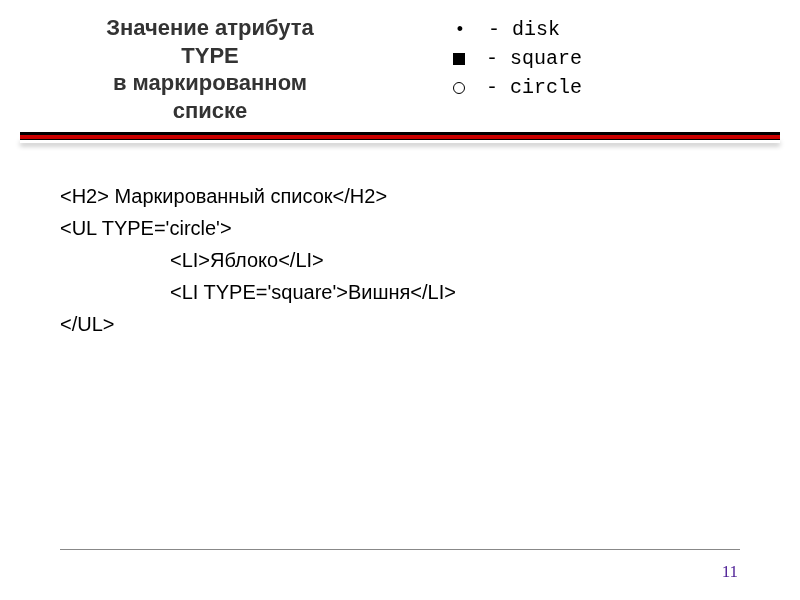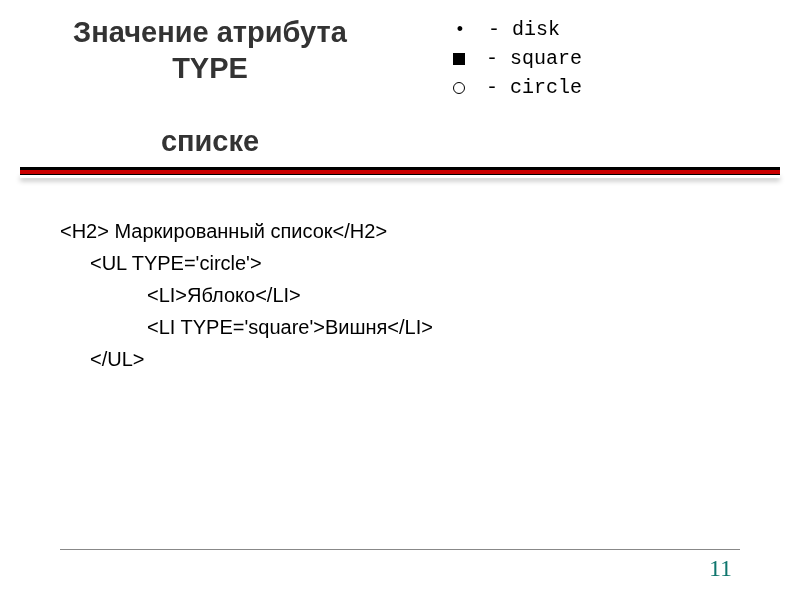--- a/index.html
+++ b/index.html
@@ -19,21 +19,21 @@
     .header-area {
       display: flex;
       align-items: flex-start;
       padding: 14px 20px 0 20px;
     }
     .title {
       flex: 0 0 380px;
       text-align: center;
       font-weight: bold;
       color: #333;
-      font-size: 29px;
+      font-size: 22px;
       line-height: 1.25;
     }
     .legend {
       margin-left: 50px;
       padding-top: 4px;
       font-family: "Courier New", monospace;
       font-size: 20px;
       color: #000;
     }
     .legend-row {
@@ -79,48 +79,48 @@
       height: 4px;
       box-shadow: 0 3px 5px rgba(0,0,0,0.25);
     }
     .code-area {
       padding: 40px 60px 0 60px;
       font-family: Verdana, Arial, sans-serif;
       font-size: 20px;
       color: #000;
       line-height: 1.6;
     }
-    .indent1 { margin-left: 30px; }
-    .indent2 { margin-left: 87px; }
+    .indent1 { }
+    .indent2 { margin-left: 110px; }
     .bottom-line {
       position: absolute;
       left: 60px;
       right: 60px;
       bottom: 50px;
       border-bottom: 1px solid #888;
     }
     .page-num {
       position: absolute;
-      right: 68px;
+      right: 62px;
       bottom: 18px;
       font-family: "Times New Roman", serif;
-      font-size: 24px;
-      color: #0f766e;
+      font-size: 17px;
+      color: #4c1d95;
     }
   </style>
 </head>
 <body>
 
 <div class="slide">
 
   <div class="header-area">
     <div class="title">
       <span>Значение атрибута</span><br>
       <span>TYPE</span><br>
-      <br>
+      <span>в маркированном</span><br>
       <span>списке</span>
     </div>
 
     <div class="legend">
       <div class="legend-row">
         <span class="legend-marker marker-disc">•</span>
         <span>- disk</span>
       </div>
       <div class="legend-row">
         <span class="marker-square"></span>

